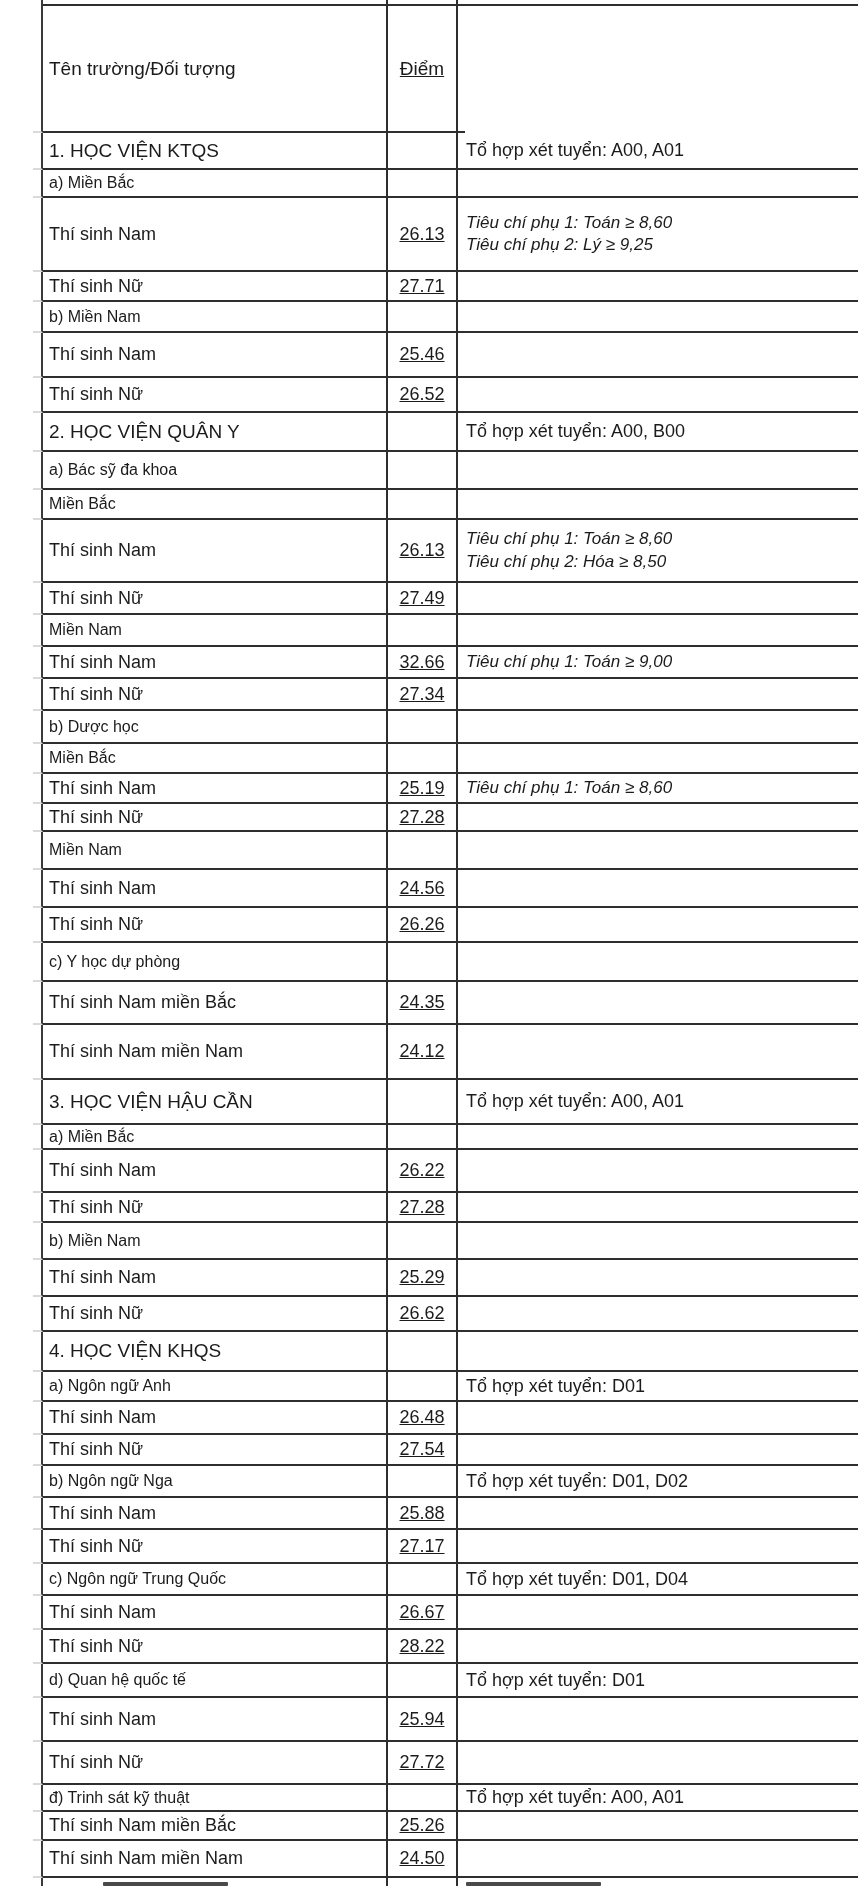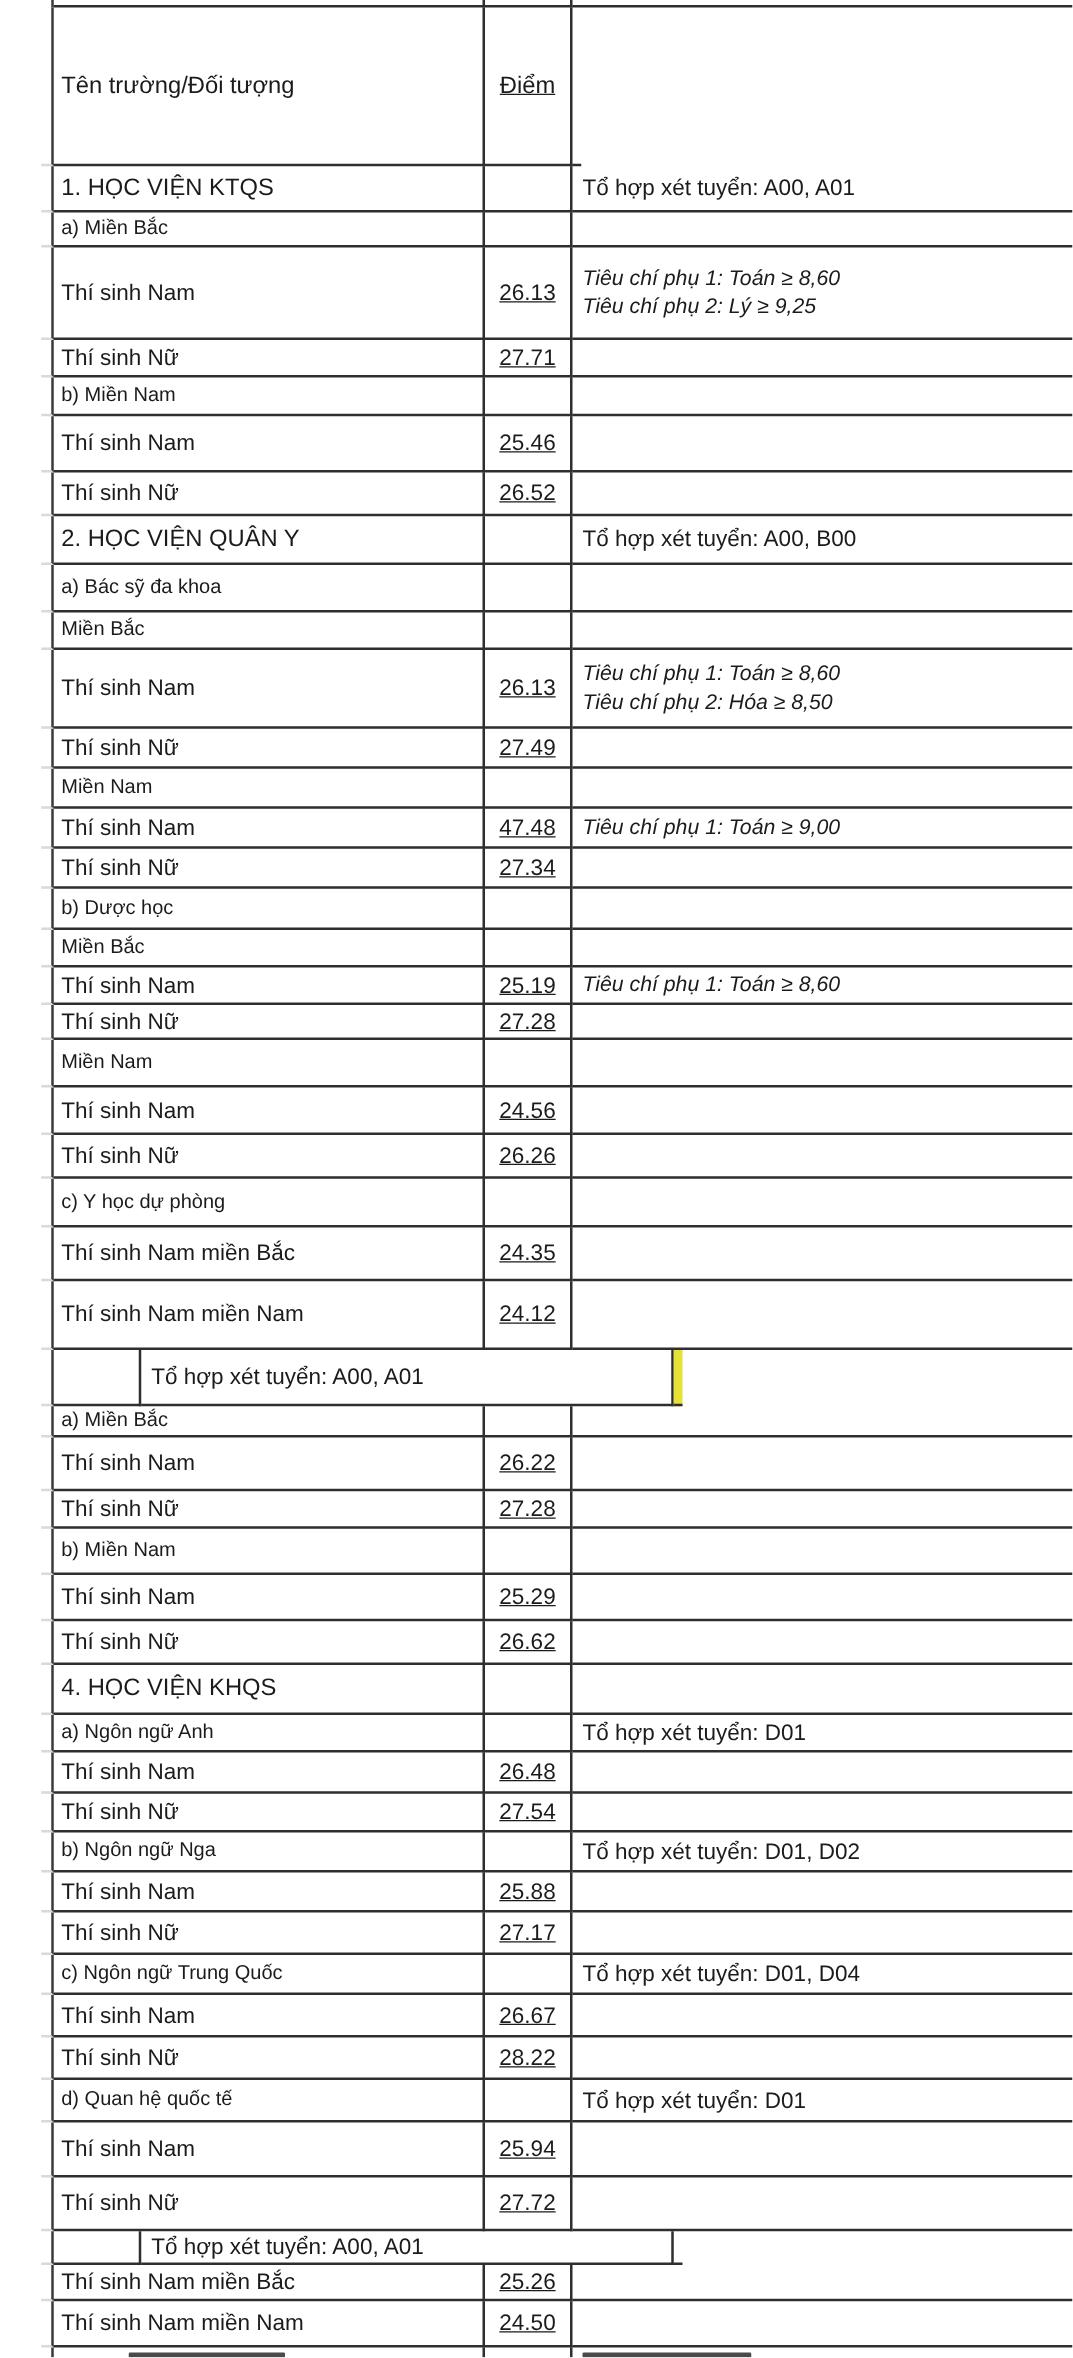--- a/index.html
+++ b/index.html
@@ -167,21 +167,21 @@
       <div class="row t-sub" style="height: 32px; position: relative;">
         <div class="cell c-edge"></div>
         <div class="cell c-name">Miền Nam</div>
         <div class="cell c-score"></div>
         <div class="cell c-note"></div>
         <div class="cell c-mark"></div>
       </div>
       <div class="row t-data" style="height: 32px; position: relative;">
         <div class="cell c-edge"></div>
         <div class="cell c-name">Thí sinh Nam</div>
-        <div class="cell c-score">47.48</div>
+        <div class="cell c-score">32.66</div>
         <div class="cell c-note">
           <div class="note-lines note-it">
             <div>Tiêu chí phụ 1: Toán ≥ 9,00</div>
           </div>
         </div>
         <div class="cell c-mark"></div>
       </div>
       <div class="row t-data" style="height: 32px; position: relative;">
         <div class="cell c-edge"></div>
         <div class="cell c-name">Thí sinh Nữ</div>
@@ -258,20 +258,21 @@
       </div>
       <div class="row t-data" style="height: 55px; position: relative;">
         <div class="cell c-edge"></div>
         <div class="cell c-name">Thí sinh Nam miền Nam</div>
         <div class="cell c-score">24.12</div>
         <div class="cell c-note"></div>
         <div class="cell c-mark"></div>
       </div>
       <div class="row t-section" style="height: 45px; position: relative;">
         <div class="cell c-edge"></div>
+        <div class="cell c-name">3. HỌC VIỆN HẬU CẦN</div>
         <div class="cell c-score"></div>
         <div class="cell c-note">
           <div class="note-lines note-reg">
             <div>Tổ hợp xét tuyển: A00, A01</div>
           </div>
         </div>
         <div class="cell c-mark hl"></div>
       </div>
       <div class="row t-sub" style="height: 25px; position: relative;">
         <div class="cell c-edge"></div>
@@ -417,20 +418,21 @@
       </div>
       <div class="row t-data" style="height: 43px; position: relative;">
         <div class="cell c-edge"></div>
         <div class="cell c-name">Thí sinh Nữ</div>
         <div class="cell c-score">27.72</div>
         <div class="cell c-note"></div>
         <div class="cell c-mark"></div>
       </div>
       <div class="row t-sub" style="height: 27px; position: relative;">
         <div class="cell c-edge"></div>
+        <div class="cell c-name">đ) Trinh sát kỹ thuật</div>
         <div class="cell c-score"></div>
         <div class="cell c-note">
           <div class="note-lines note-reg">
             <div>Tổ hợp xét tuyển: A00, A01</div>
           </div>
         </div>
         <div class="cell c-mark"></div>
       </div>
       <div class="row t-data" style="height: 29px; position: relative;">
         <div class="cell c-edge"></div>

